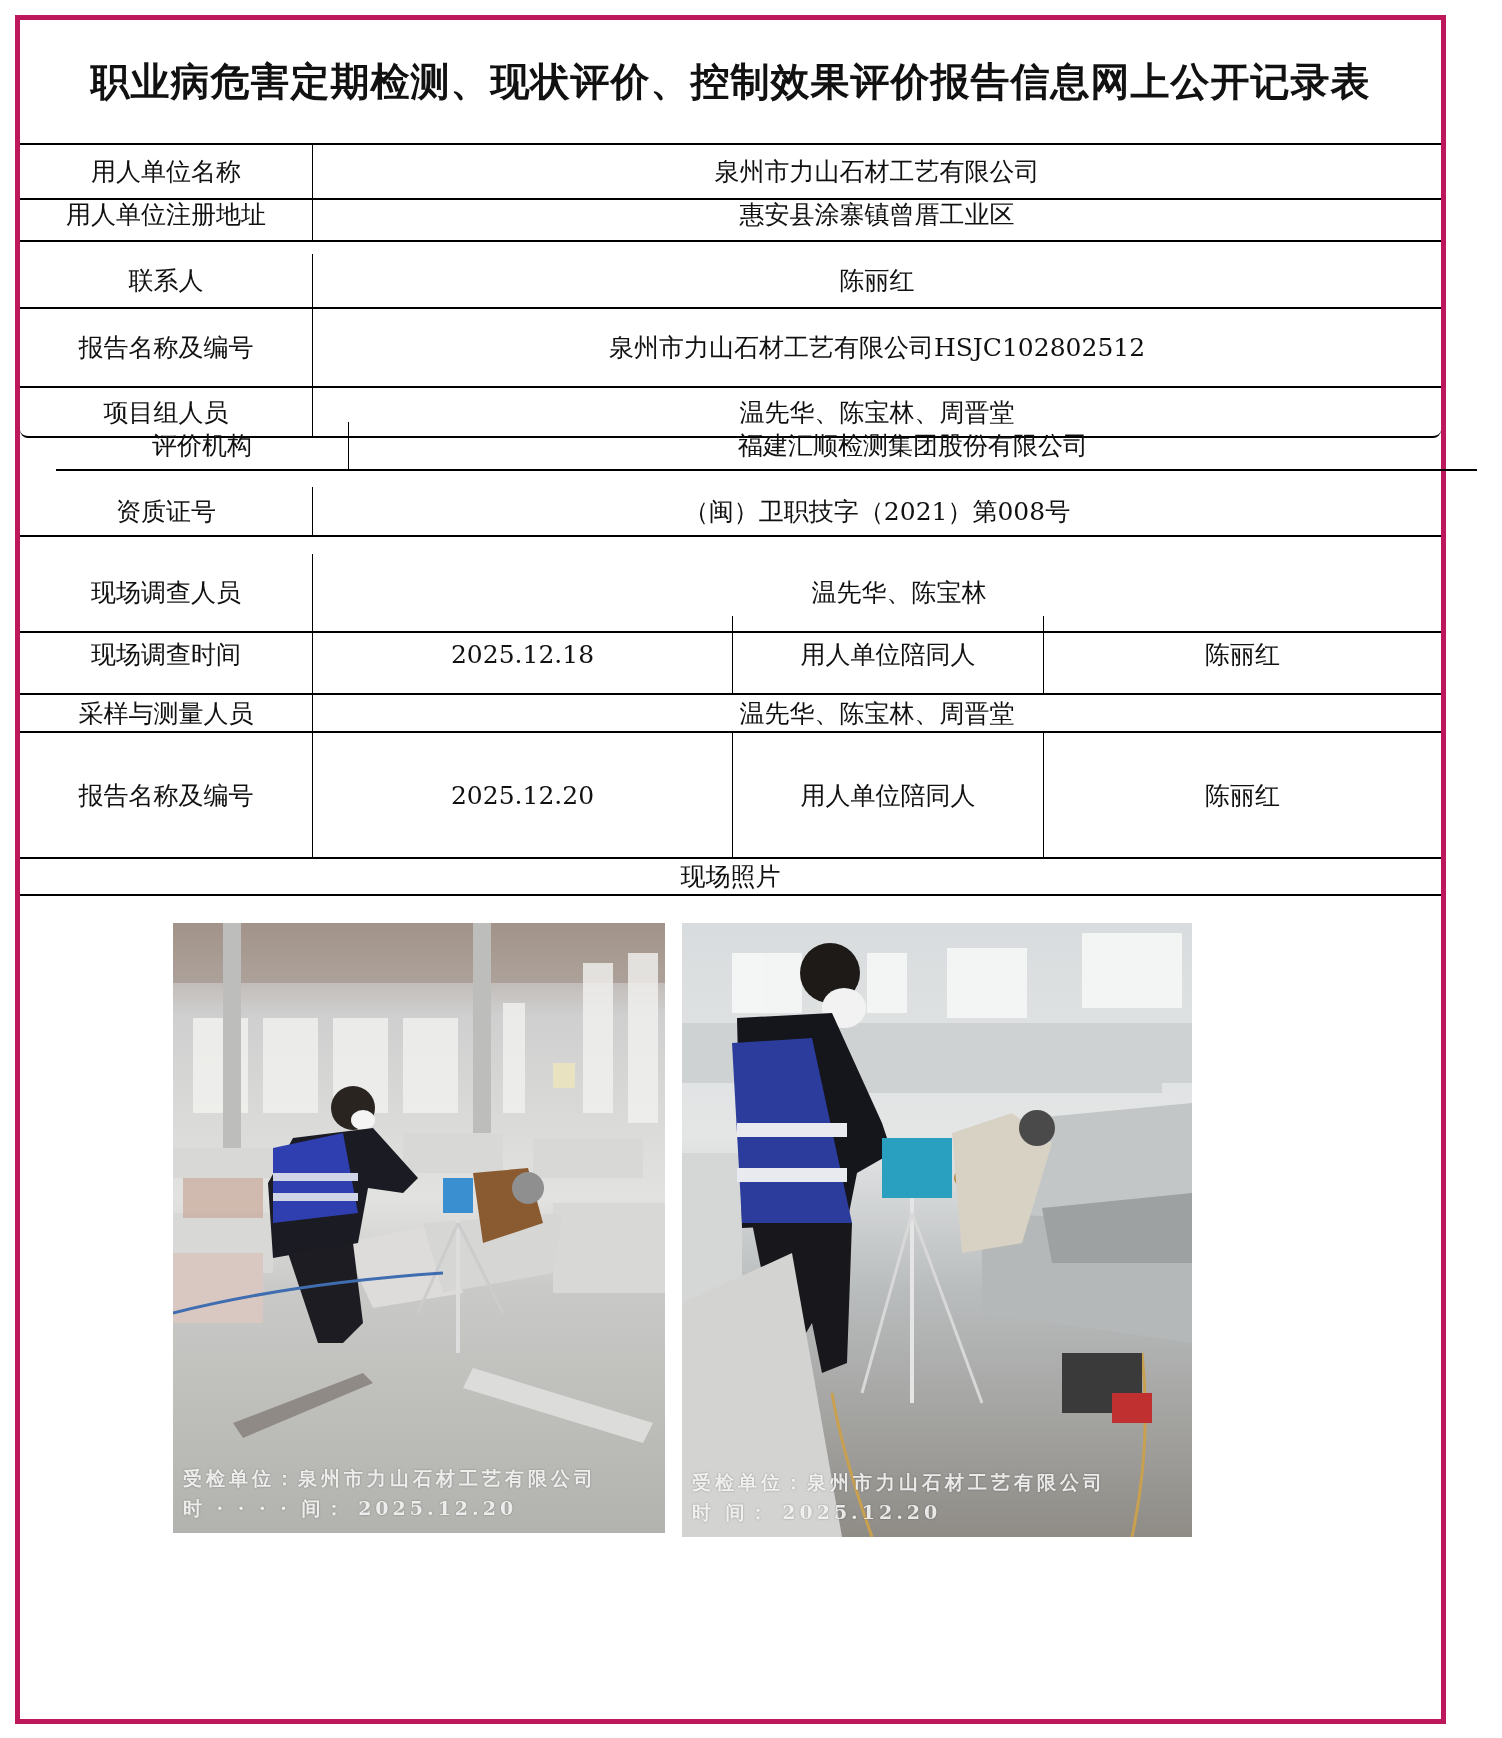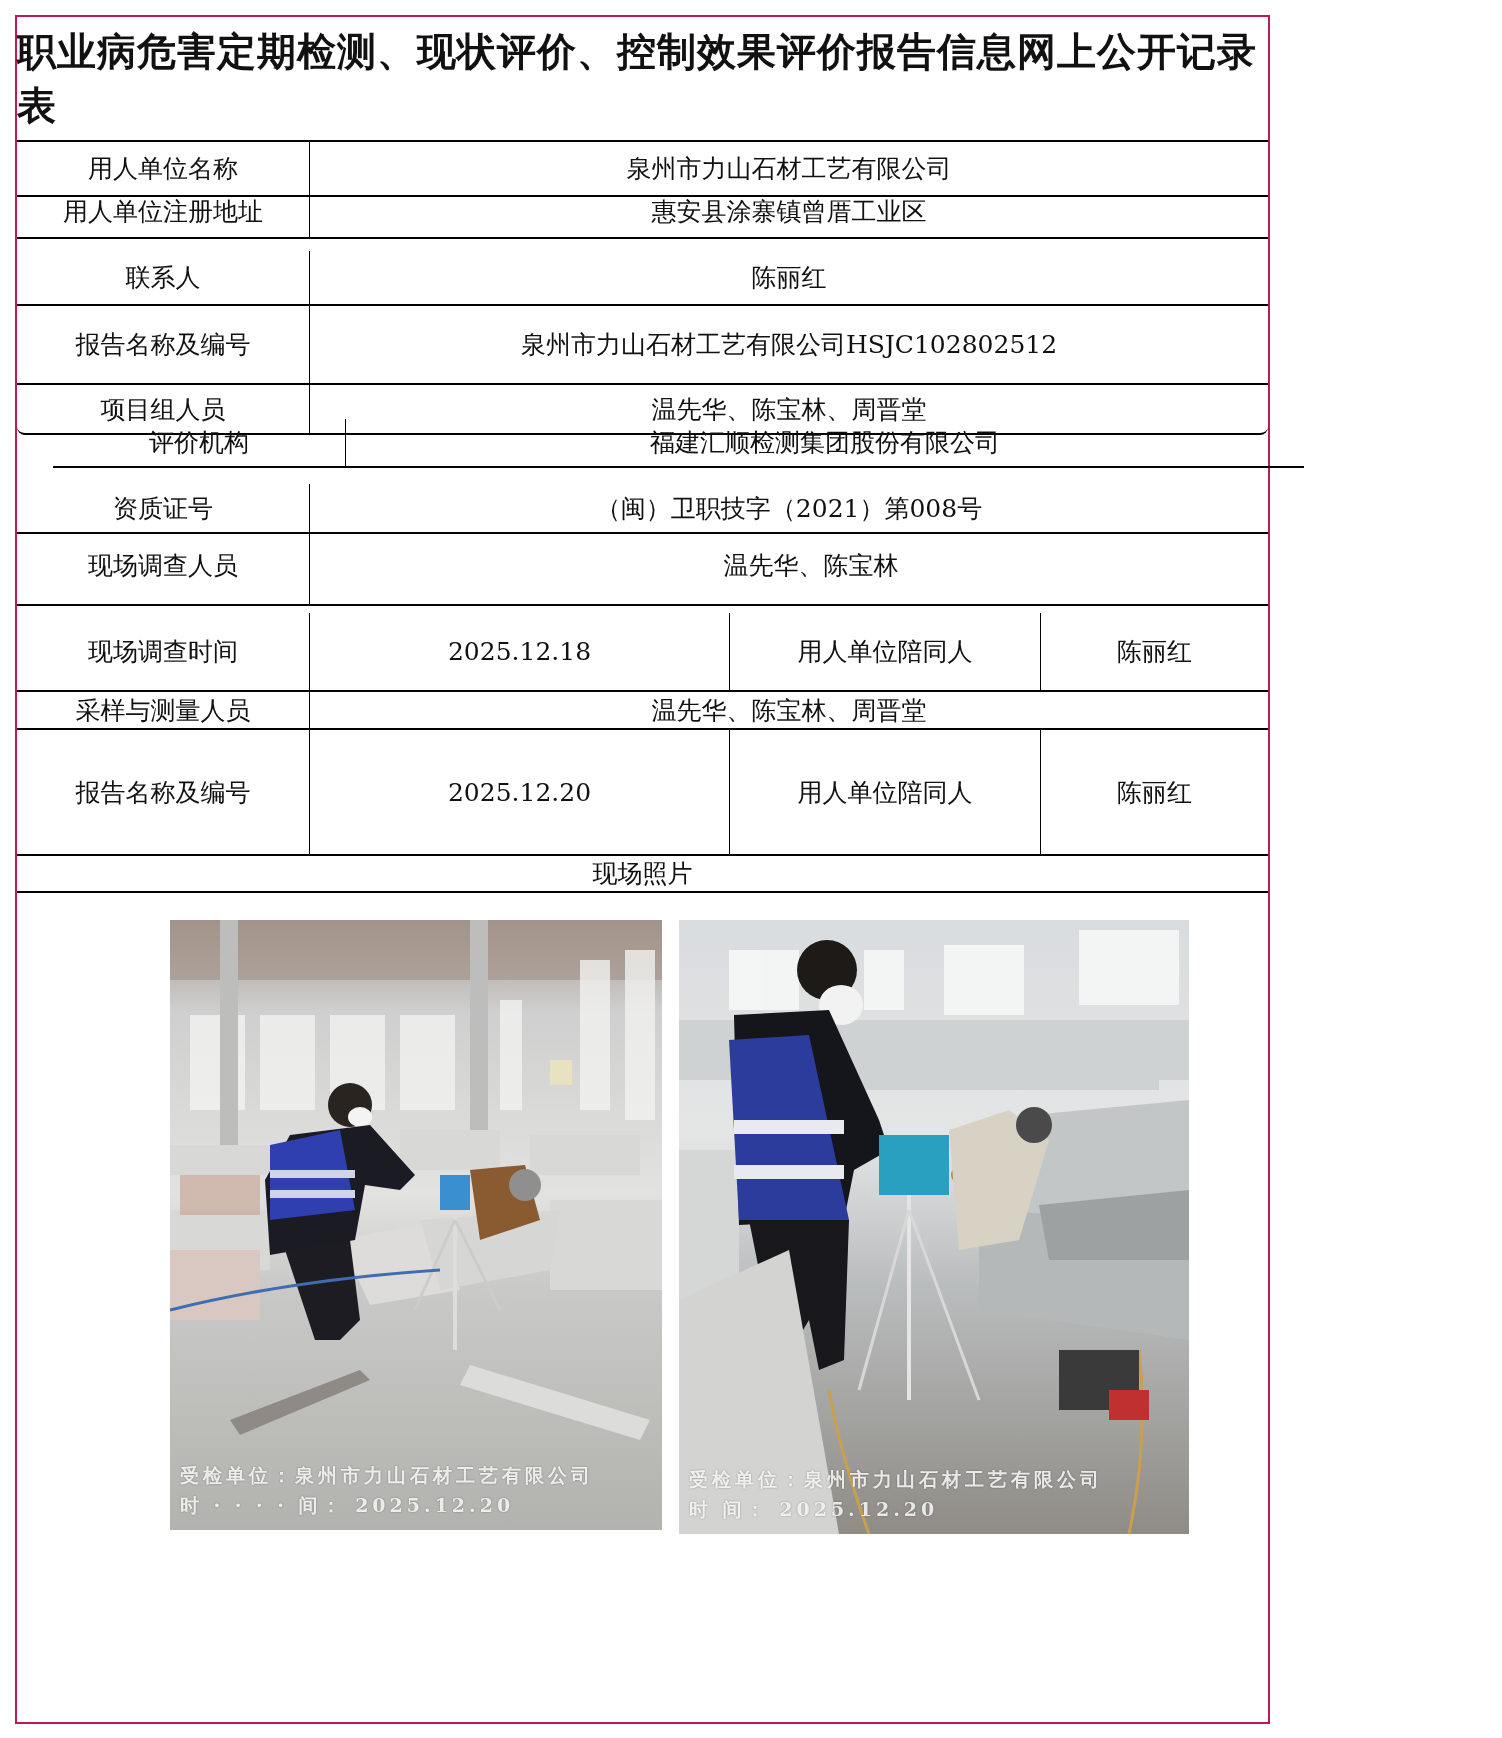--- a/index.html
+++ b/index.html
@@ -1,17 +1,17 @@
 <!DOCTYPE html>
 <html><head>
 <meta charset="utf-8">
 <style>
   html, body { margin: 0; padding: 0; background: #ffffff; }
   body { width: 1502px; height: 1738px; position: relative; font-family: "DejaVu Serif", "Liberation Serif", serif; color: #111; }
-  .sheet { position: absolute; left: 15px; top: 15px; width: 1255px; height: 1709px; border: 2px solid #be185d; box-sizing: border-box; }
+  .sheet { position: absolute; left: 15px; top: 15px; width: 1431px; height: 1709px; border: 5px solid #be185d; box-sizing: border-box; }
   .title { position: absolute; left: 0; top: 0; width: 100%; height: 125px; border-bottom: 2px solid #000; box-sizing: border-box; display: flex; align-items: center; justify-content: center; font-size: 39px; letter-spacing: 1px; font-weight: bold; }
   .row { position: absolute; left: 0; width: 100%; border-bottom: 2px solid #000; box-sizing: border-box; display: flex; }
   .cell { display: flex; align-items: center; justify-content: center; font-size: 25px; box-sizing: border-box; border-right: 1.5px solid #000; height: 100%; }
   .cell:last-child { border-right: none; }
   .c-label { width: 293px; }
   .c-value { flex: 1; }
   .c-date { width: 420px; }
   .c-acc { width: 311px; }
   .c-accname { flex: 1; }
   .photos-head { justify-content: center; align-items: center; display: flex; font-size: 25px; }
@@ -53,21 +53,21 @@
   <div class="row" style="top:402px;height:49px;margin-left:36px;">
     <div class="cell c-label">评价机构</div>
     <div class="cell c-value">福建汇顺检测集团股份有限公司</div>
   </div>
 
   <div class="row" style="top:467px;height:50px;">
     <div class="cell c-label">资质证号</div>
     <div class="cell c-value">（闽）卫职技字（2021）第008号</div>
   </div>
 
-  <div class="row" style="top:510px;height:79px;gap:44px;">
+  <div class="row" style="top:534px;height:79px;gap:44px;">
     <div class="cell c-label">现场调查人员</div>
     <div class="cell c-value">温先华、陈宝林</div>
   </div>
 
   <div class="row" style="top:596px;height:79px;text-align:center;">
     <div class="cell c-label">现场调查时间</div>
     <div class="cell c-date">2025.12.18</div>
     <div class="cell c-acc">用人单位陪同人</div>
     <div class="cell c-accname">陈丽红</div>
   </div>

